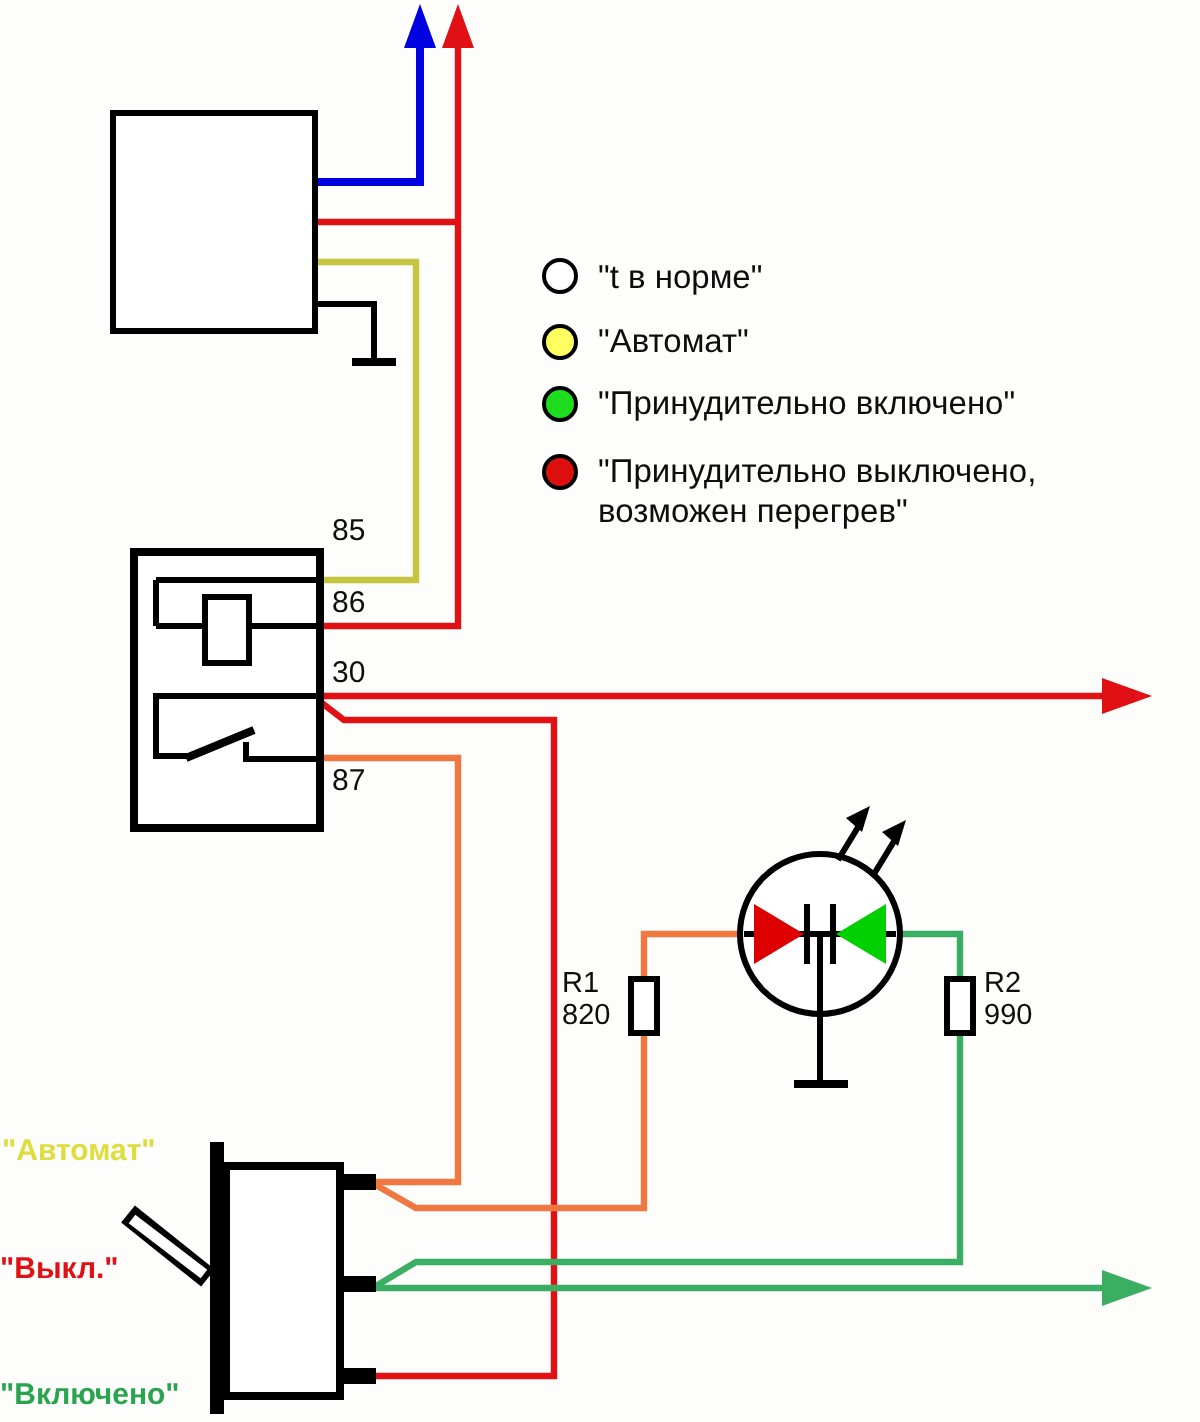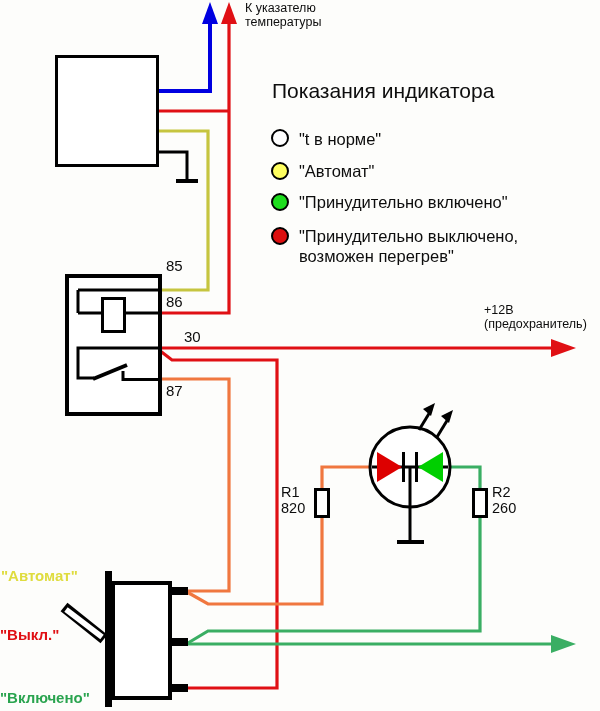--- a/index.html
+++ b/index.html
@@ -99,49 +99,44 @@
 
     <path class="k11" d="M64 607 L104 639"></path>
     <path class="wlev" d="M66 609.5 L102 637"></path>
     <rect x="105" y="571" width="7" height="136" fill="#000"></rect>
     <rect class="boxw4" x="113" y="583" width="57" height="115"></rect>
     <rect x="170" y="587" width="18" height="8" fill="#000"></rect>
     <rect x="170" y="638" width="18" height="8" fill="#000"></rect>
     <rect x="170" y="684" width="18" height="8" fill="#000"></rect>
   </svg>
 
-  <div class="t" style="left:245px;top:1px;">К указателю
-температуры</div>
 
 
-  <div class="t t-title" style="left:272px;top:79px;">Показания индикатора</div>
 
   <span class="dot dot-white" style="left:271px;top:129px;"></span>
   <div class="t t-legend" style="left:299px;top:129px;">"t в норме"</div>
 
   <span class="dot dot-yellow" style="left:271px;top:162px;"></span>
   <div class="t t-legend" style="left:299px;top:161px;">"Автомат"</div>
 
   <span class="dot dot-green" style="left:271px;top:193px;"></span>
   <div class="t t-legend" style="left:299px;top:192px;">"Принудительно включено"</div>
 
   <span class="dot dot-red" style="left:271px;top:227px;"></span>
   <div class="t t-legend" style="left:299px;top:226px;">"Принудительно выключено,
 возможен перегрев"</div>
 
   <div class="t t-pin" style="left:166px;top:258px;">85</div>
   <div class="t t-pin" style="left:166px;top:294px;">86</div>
-  <div class="t t-pin" style="left:184px;top:329px;">30</div>
+  <div class="t t-pin" style="left:166px;top:329px;">30</div>
   <div class="t t-pin" style="left:166px;top:383px;">87</div>
 
-  <div class="t" style="left:484px;top:303px;">+12В
-(предохранитель)</div>
 
   <div class="t t-res" style="left:281px;top:484px;">R1
 820</div>
   <div class="t t-res" style="left:492px;top:484px;">R2
-260</div>
+990</div>
 
   <div class="t t-sw sw-yellow" style="left:1px;top:568px;">"Автомат"</div>
   <div class="t t-sw sw-red" style="left:0px;top:627px;">"Выкл."</div>
   <div class="t t-sw sw-green" style="left:0px;top:690px;">"Включено"</div>
 
 </div>
 
 </body></html>

